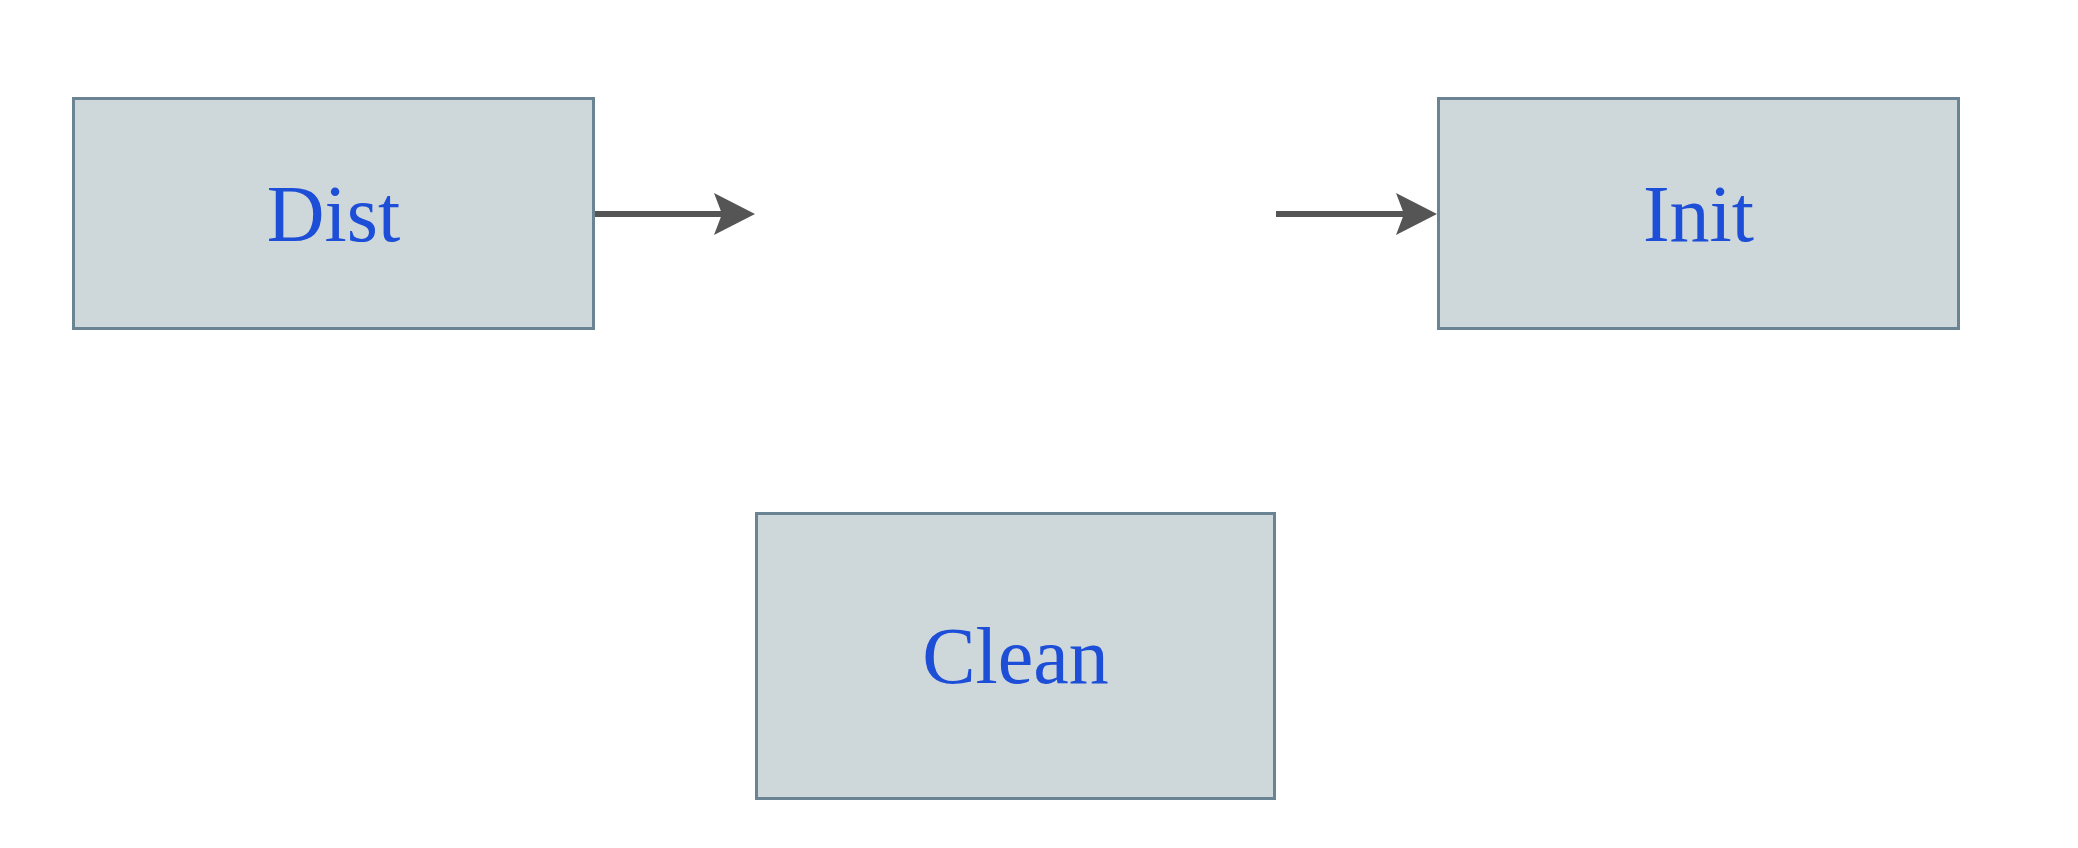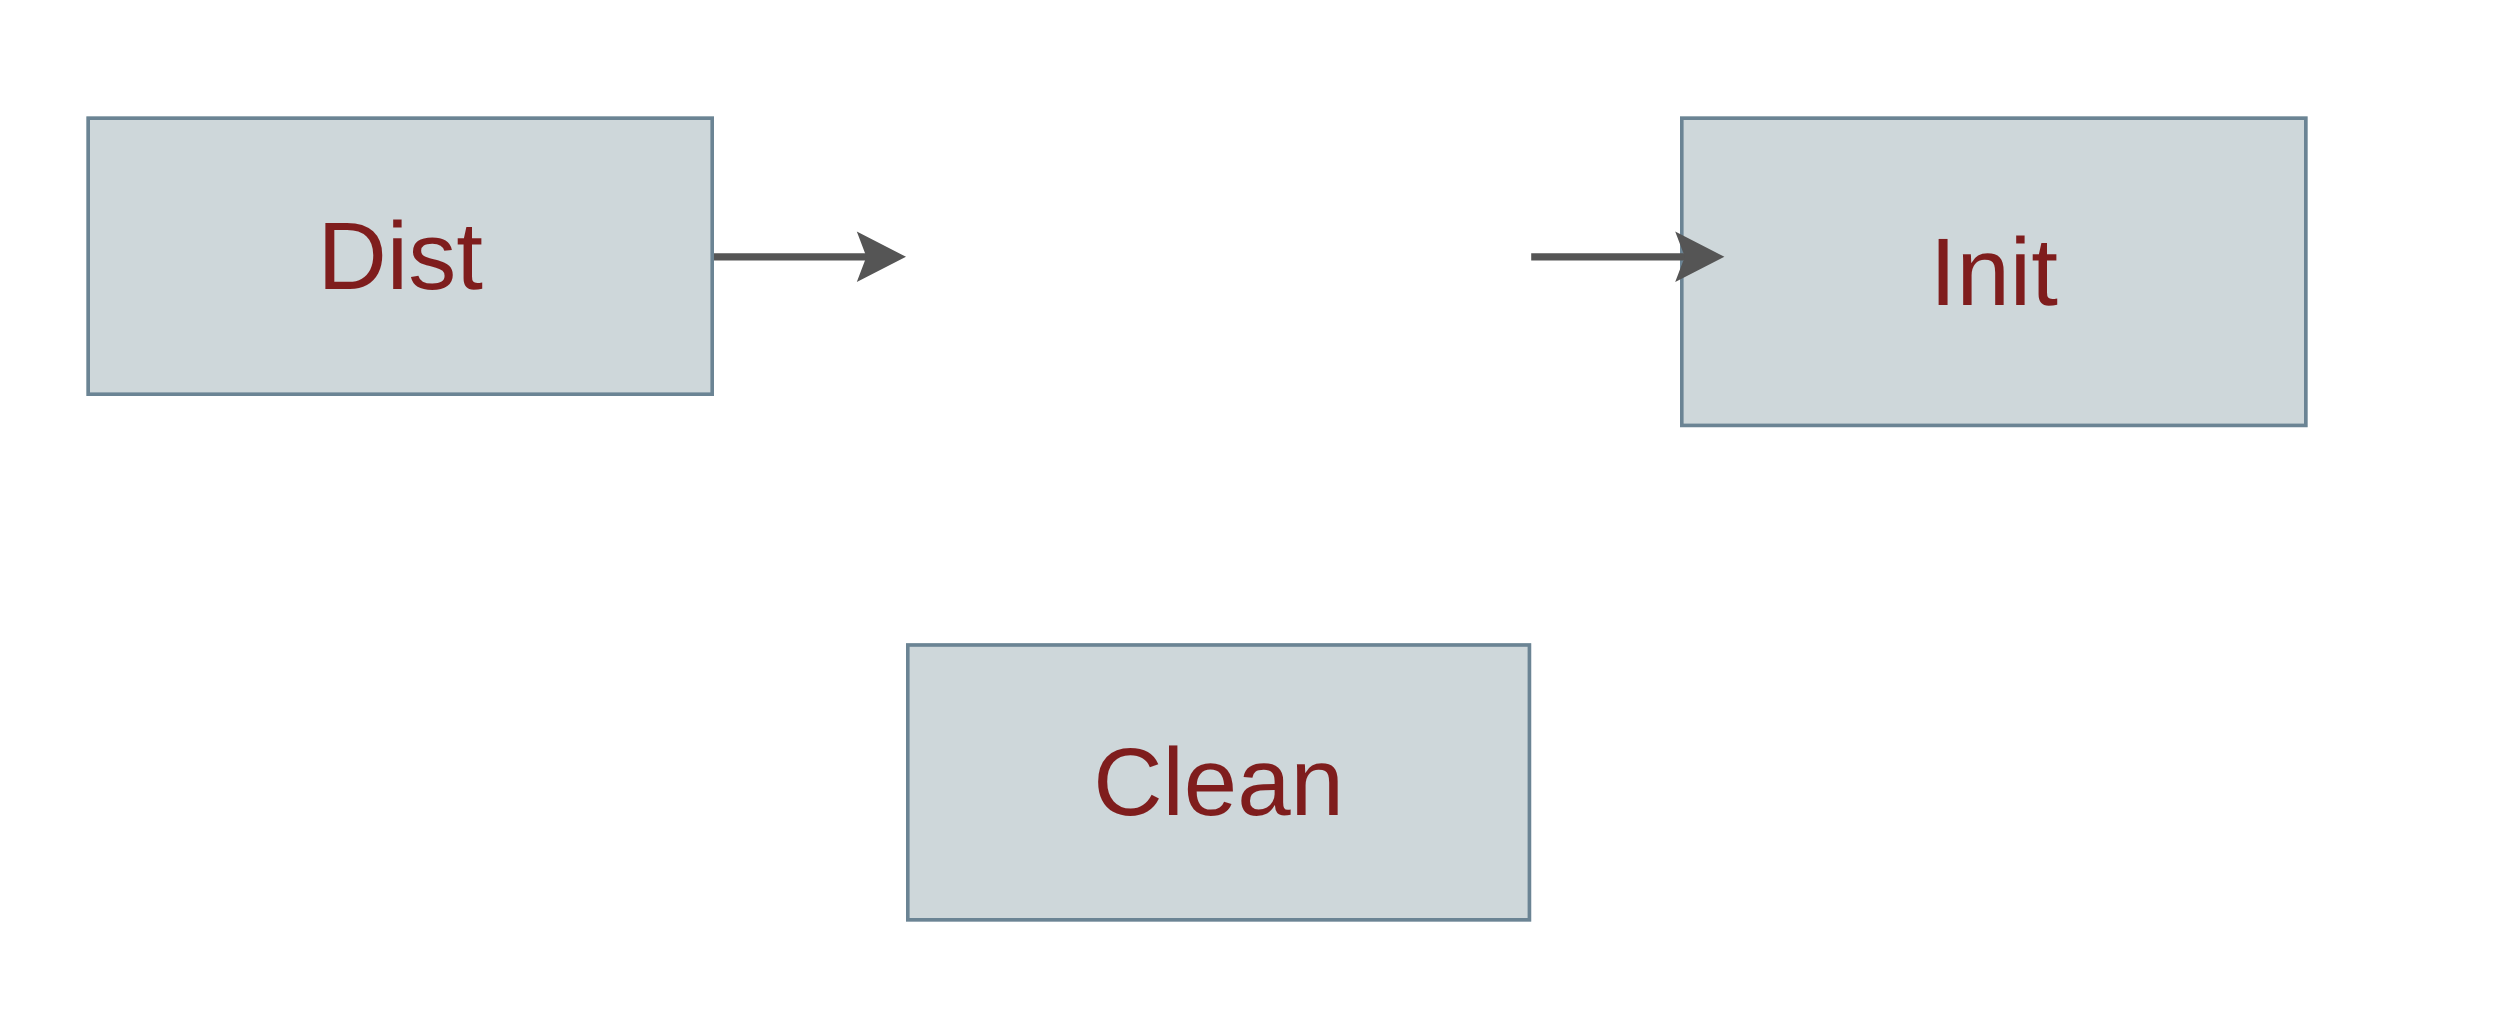--- a/index.html
+++ b/index.html
@@ -20,33 +20,33 @@
   .node {
     position: absolute;
     box-sizing: border-box;
     background: #ced7da;
     border: 3px solid #6b8494;
     display: flex;
     align-items: center;
     justify-content: center;
   }
   .node-label {
-    font-family: Liberation Sans, sans-serif;
+    font-family: Liberation Serif, serif;
     font-size: 80px;
     font-weight: 400;
-    color: #7f1d1d;
+    color: #1d4ed8;
     line-height: 1;
     letter-spacing: 0px;
     white-space: nowrap;
     user-select: none;
   }
   #node-dist   { left: 72px;   top: 97px;  width: 523px; height: 233px; }
   #node-compile{ left: 755px;  top: 97px;  width: 521px; height: 233px; }
-  #node-init   { left: 1400px; top: 97px;  width: 523px; height: 259px; }
-  #node-clean  { left: 755px;  top: 536px; width: 521px; height: 232px; }
+  #node-init   { left: 1437px; top: 97px;  width: 523px; height: 233px; }
+  #node-clean  { left: 755px;  top: 512px; width: 521px; height: 288px; }
 
   .edge {
     position: absolute;
     overflow: visible;
   }
   #edge-dist-compile { left: 588px;  top: 186px; width: 175px; height: 56px; }
   #edge-compile-init { left: 1269px; top: 186px; width: 176px; height: 56px; }
 </style>
 </head>
 <body>

